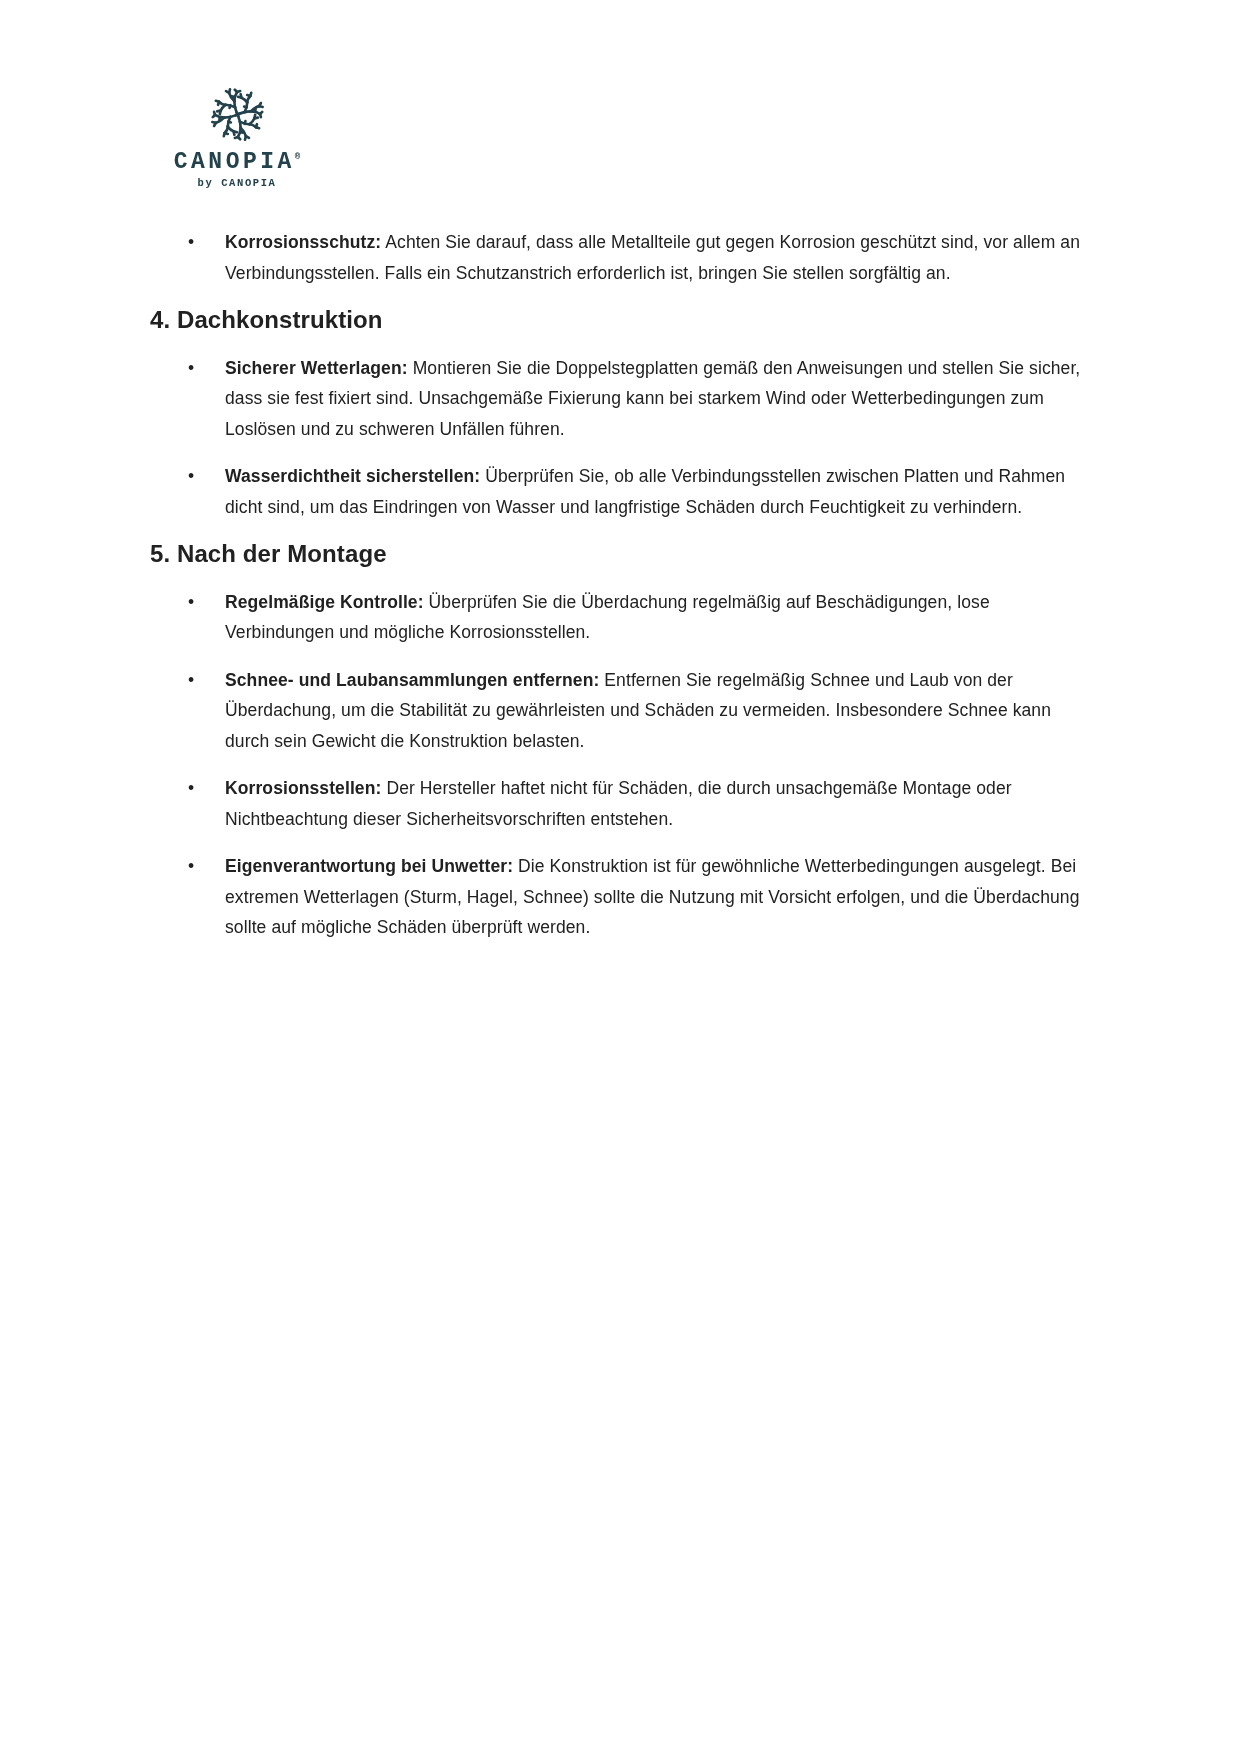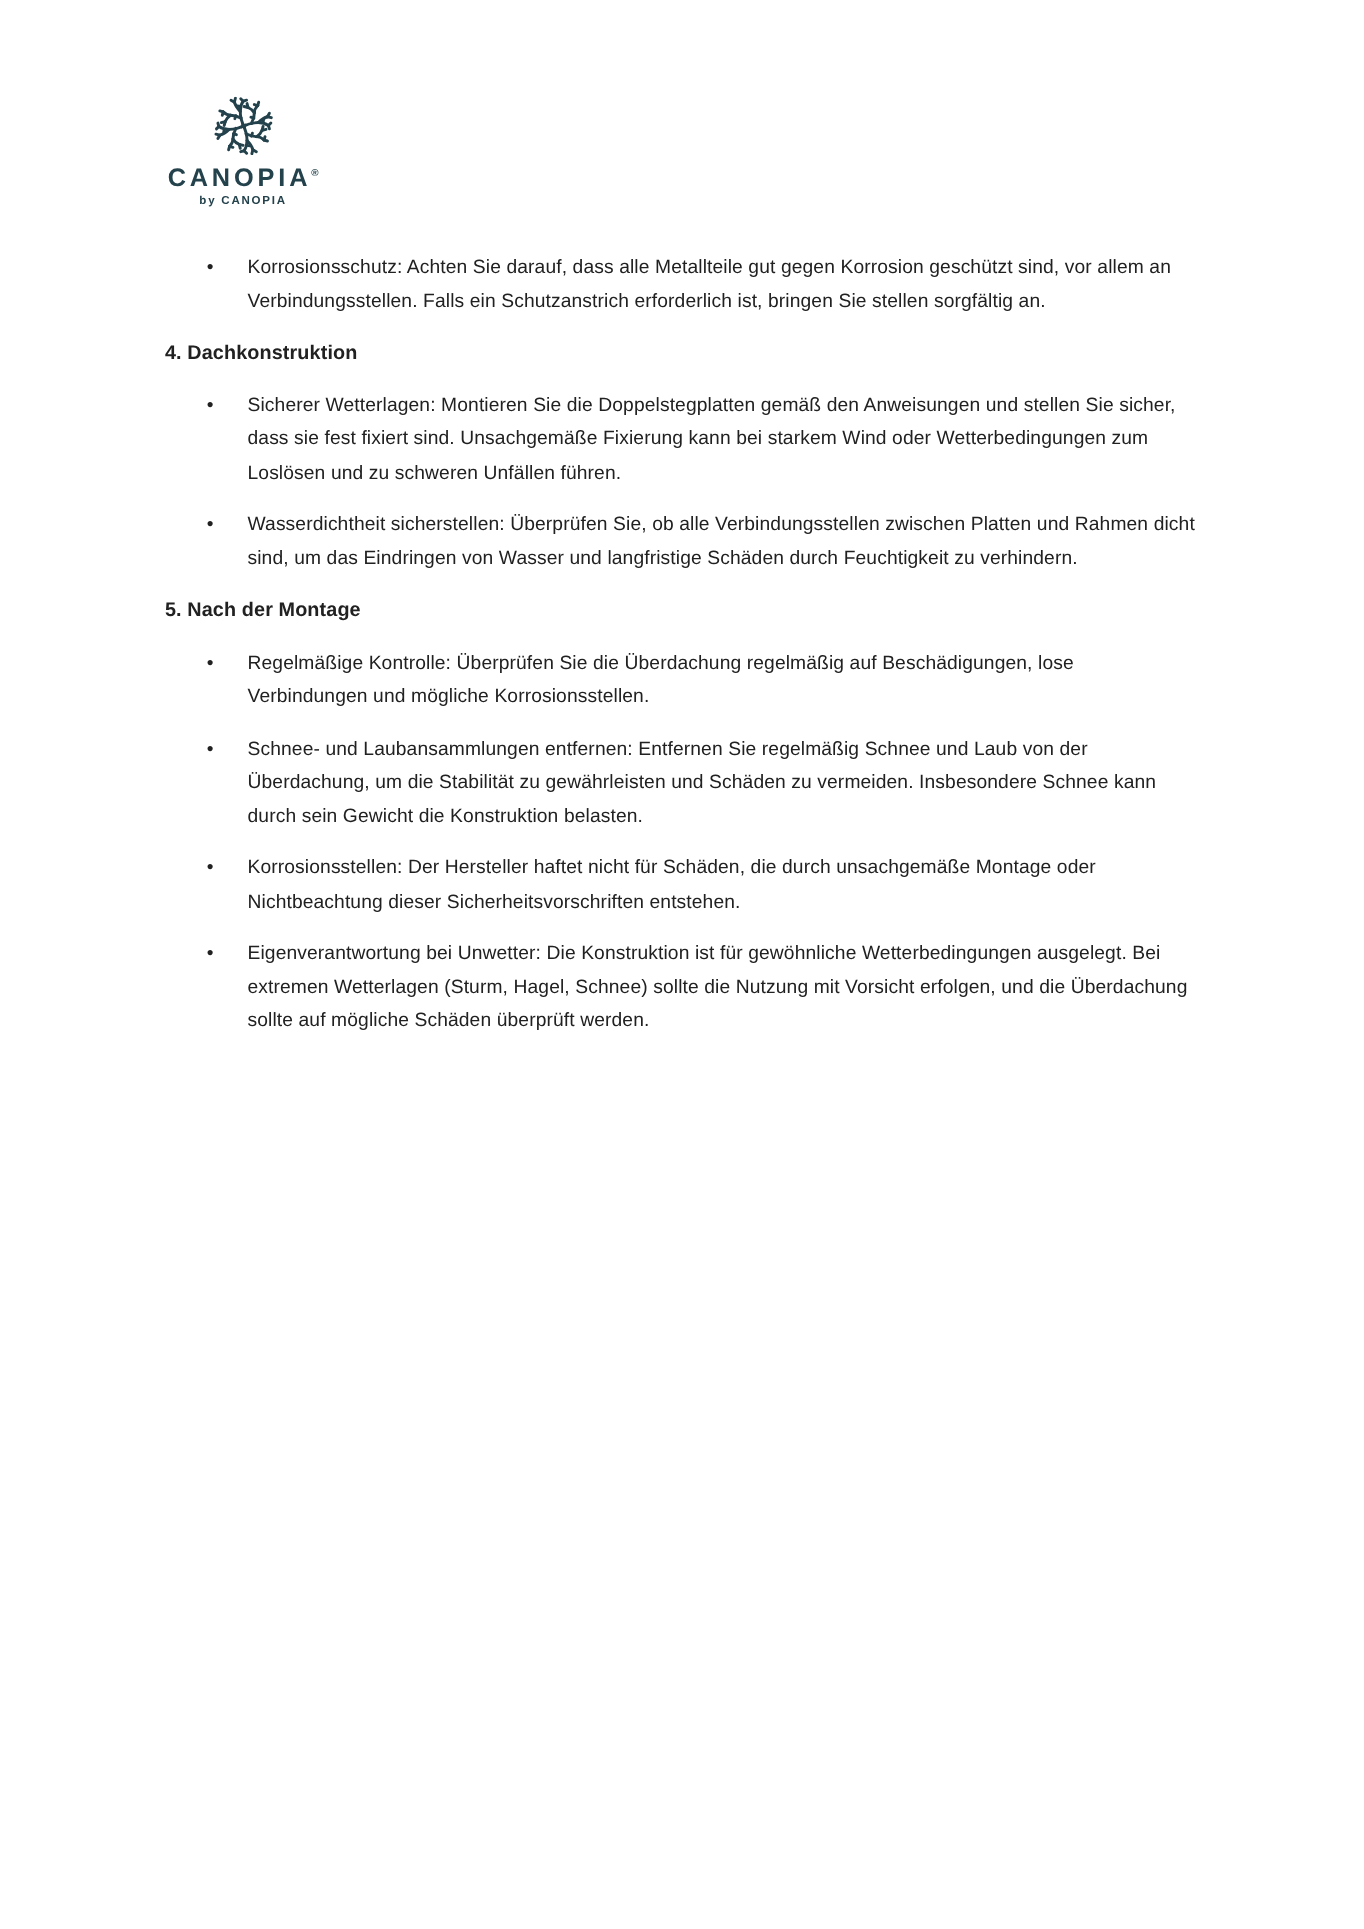--- a/index.html
+++ b/index.html
@@ -16,26 +16,27 @@
   .page {
     position: absolute;
     inset: 0;
     background: #ffffff;
   }
 
   
   .logo {
     position: absolute;
     top: 88px;
-    left: 148px;
+    left: 164px;
     width: 146px;
     display: flex;
     flex-direction: column;
     align-items: center;
     color: #24424c;
+    font-family: Liberation Mono, monospace;
   }
   .logo-icon { display: block; margin-bottom: 4px; }
   .logo-brand {
     font-size: 23px;
     font-weight: 600;
     letter-spacing: 3.5px;
     line-height: 24px;
     white-space: nowrap;
     color: #24424c;
   }
@@ -57,21 +58,21 @@
   .content {
     position: absolute;
     top: 227px;
     left: 150px;
     width: 940px;
     font-size: 17.5px;
     line-height: 30.5px;
     letter-spacing: 0.1px;
   }
   h2.section-heading {
-    font-size: 18px;
+    font-size: 24px;
     font-weight: 700;
     line-height: 30.5px;
     margin: 17px 0;
     color: #212121;
   }
   ul.bullet-list {
     list-style: none;
     margin: 0;
     padding: 0;
   }
@@ -81,21 +82,21 @@
     margin-bottom: 17px;
   }
   .bullet-marker {
     position: absolute;
     left: 38px;
     top: 0;
     line-height: 30.5px;
     font-size: 17.5px;
     color: #212121;
   }
-  .bullet-label { font-weight: 400; }
+  .bullet-label { font-weight: 700; }
 </style>
 </head>
 <body>
 
 <div class="page">
 
   <header class="logo">
     <svg class="logo-icon" width="57" height="53" viewBox="0 0 120 120" aria-hidden="true">
       <defs>
         <g id="branch" stroke-linecap="round" fill="none">

